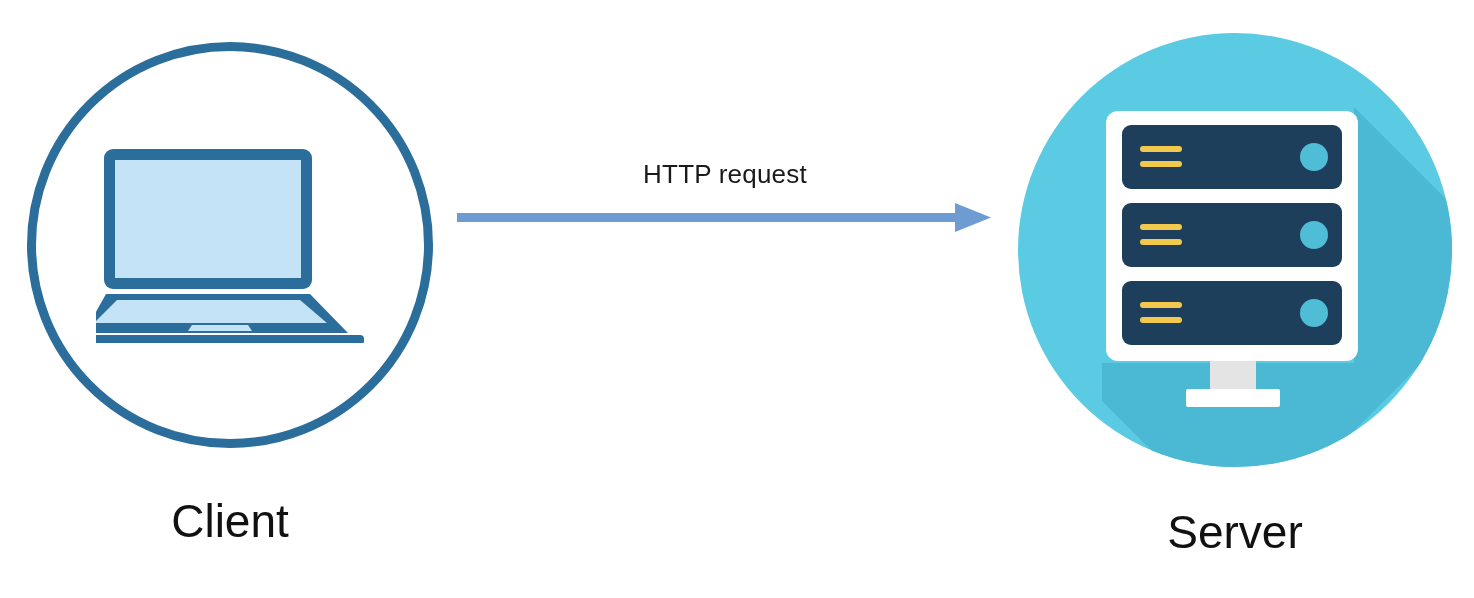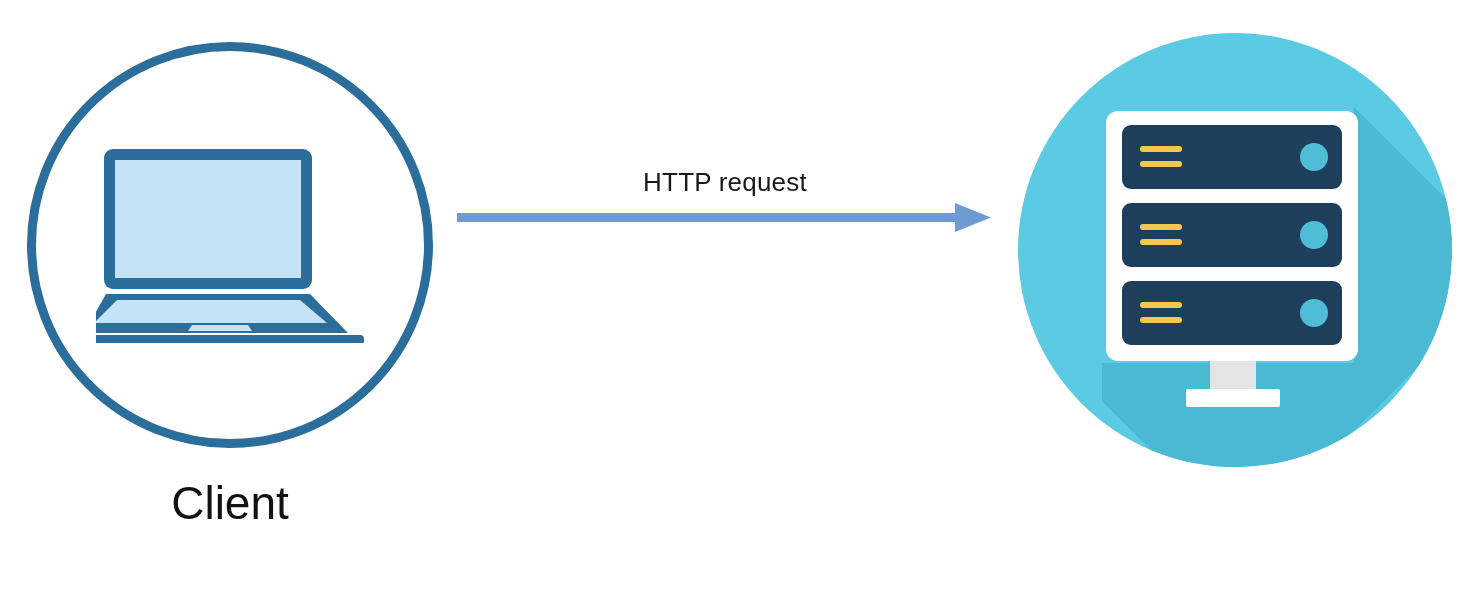--- a/index.html
+++ b/index.html
@@ -70,21 +70,21 @@
   
   .arrow-group {
     position: absolute;
   }
   #request-arrow-group { left: 455px; top: 155px; width: 540px; height: 85px; }
   #response-arrow-group { left: 455px; top: 275px; width: 540px; height: 85px; }
 
   .arrow-label {
     position: absolute;
     left: 0;
-    top: 12px;
+    top: 4px;
     width: 540px;
     text-align: center;
     font-size: 26px;
     color: #1a1a1a;
     font-family: "Liberation Sans", sans-serif;
     letter-spacing: 0.2px;
     white-space: nowrap;
   }
   .arrow-svg {
     position: absolute;
@@ -97,21 +97,21 @@
 
   
   .node-caption {
     position: absolute;
     font-size: 46px;
     color: #111111;
     font-family: "Liberation Sans", sans-serif;
     text-align: center;
     white-space: nowrap;
   }
-  #client-caption { left: 27px; top: 476px; width: 406px; }
+  #client-caption { left: 27px; top: 494px; width: 406px; }
   #server-caption { left: 1018px; top: 505px; width: 434px; }
 </style>
 </head>
 <body>
 
 <div id="canvas">
 
   <div id="client-node">
     <div id="client-circle"></div>
     <svg id="laptop-icon" viewBox="0 0 268 196">
@@ -169,14 +169,15 @@
           <rect x="122" y="284" width="42" height="6" rx="3" ry="3" fill="#F2C94C"></rect>
           <circle cx="296" cy="280" r="14" fill="#4FBDD6"></circle>
         </g>
 
         <rect x="192" y="328" width="46" height="30" fill="#E4E4E4"></rect>
         <rect x="168" y="356" width="94" height="18" rx="2" ry="2" fill="#FFFFFF"></rect>
       </svg>
     </div>
   </div>
 
+  <div id="server-caption" class="node-caption">Server</div>
 
 </div>
 
 </body></html>

